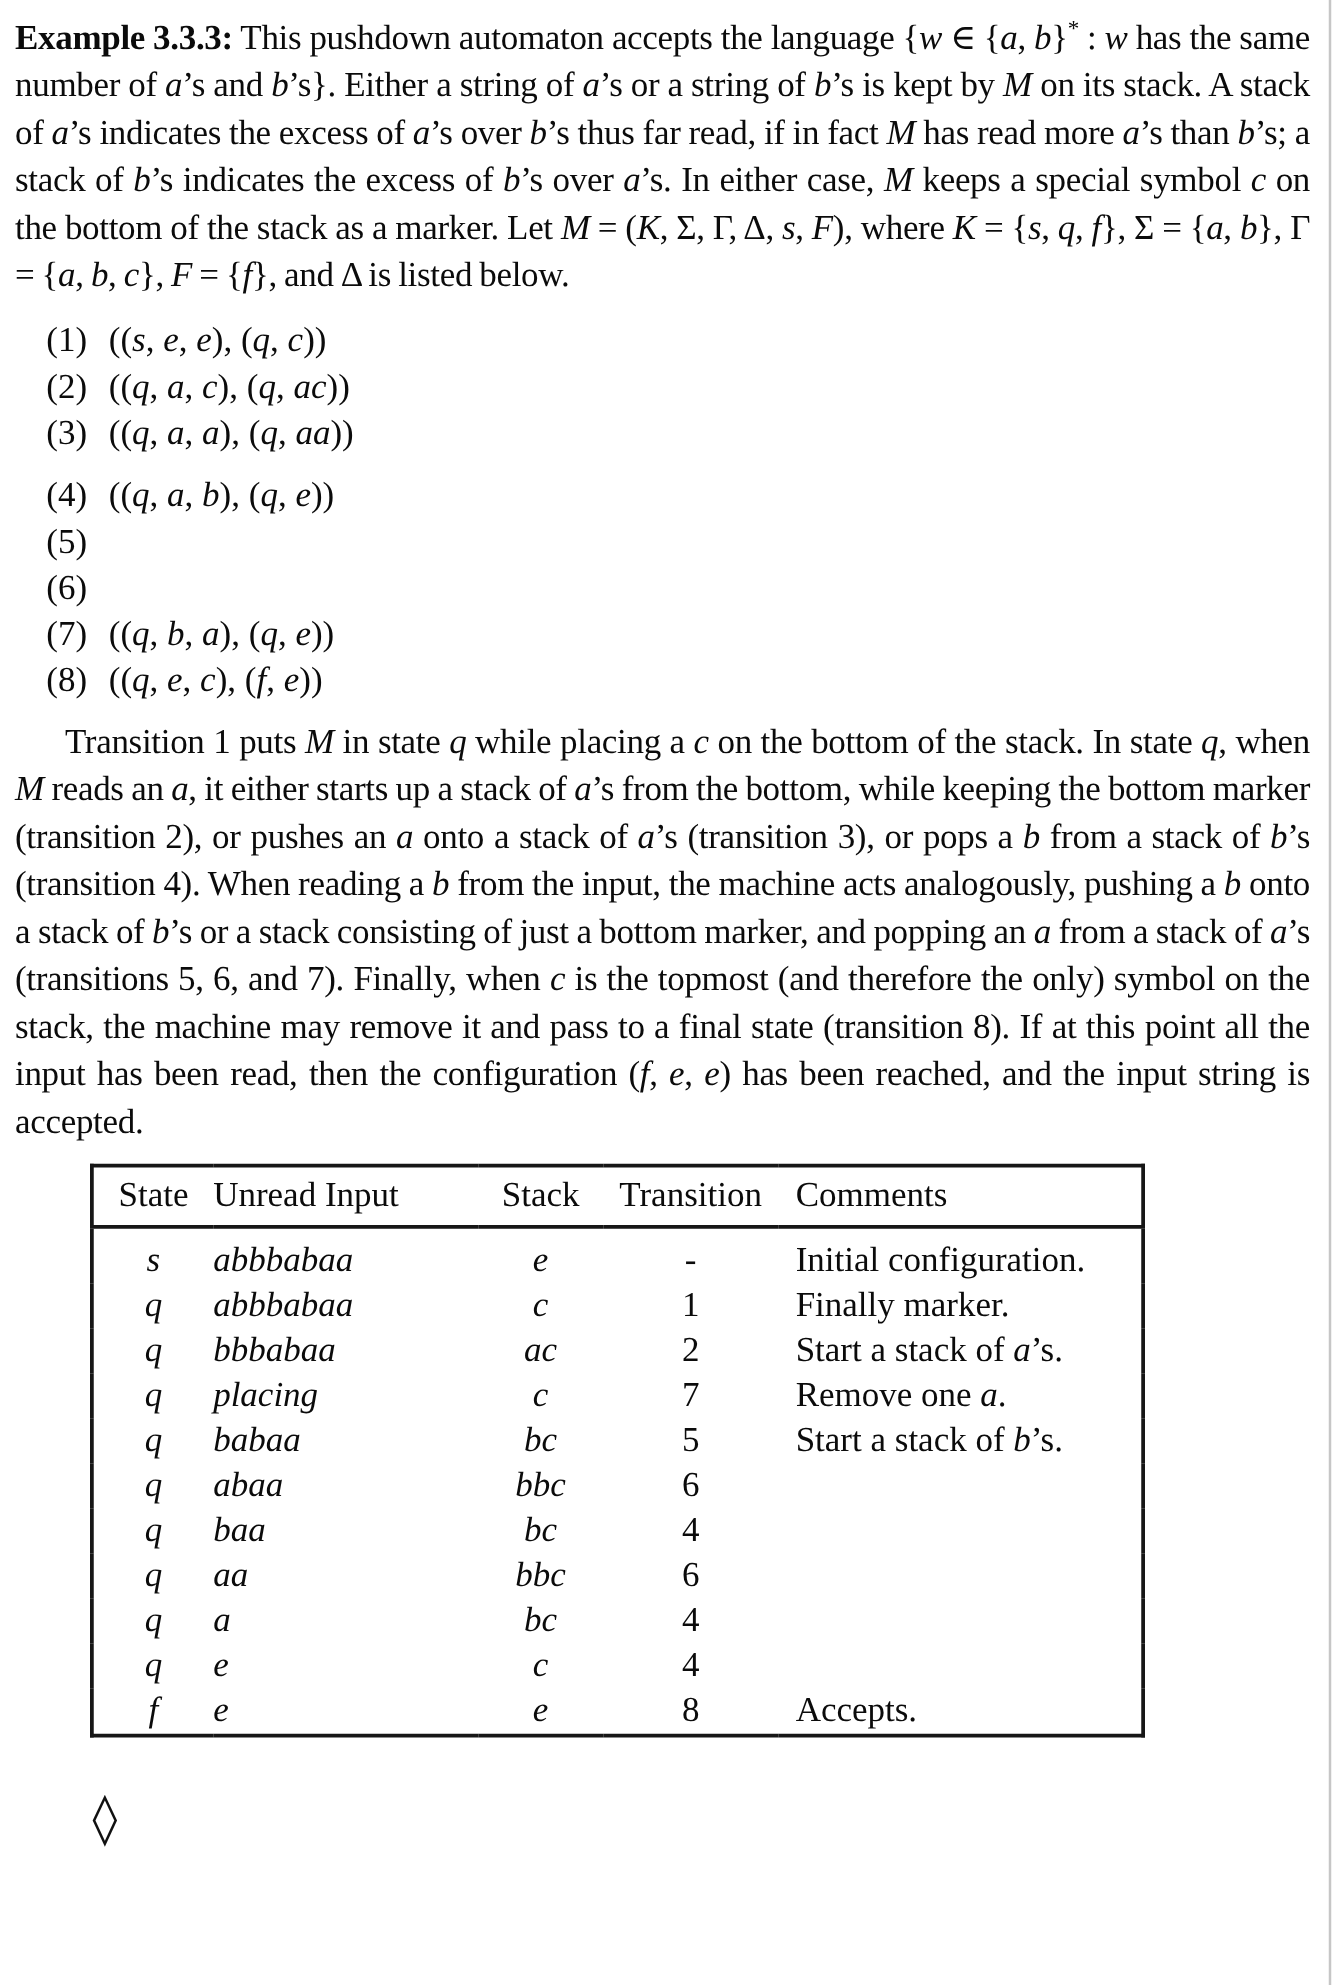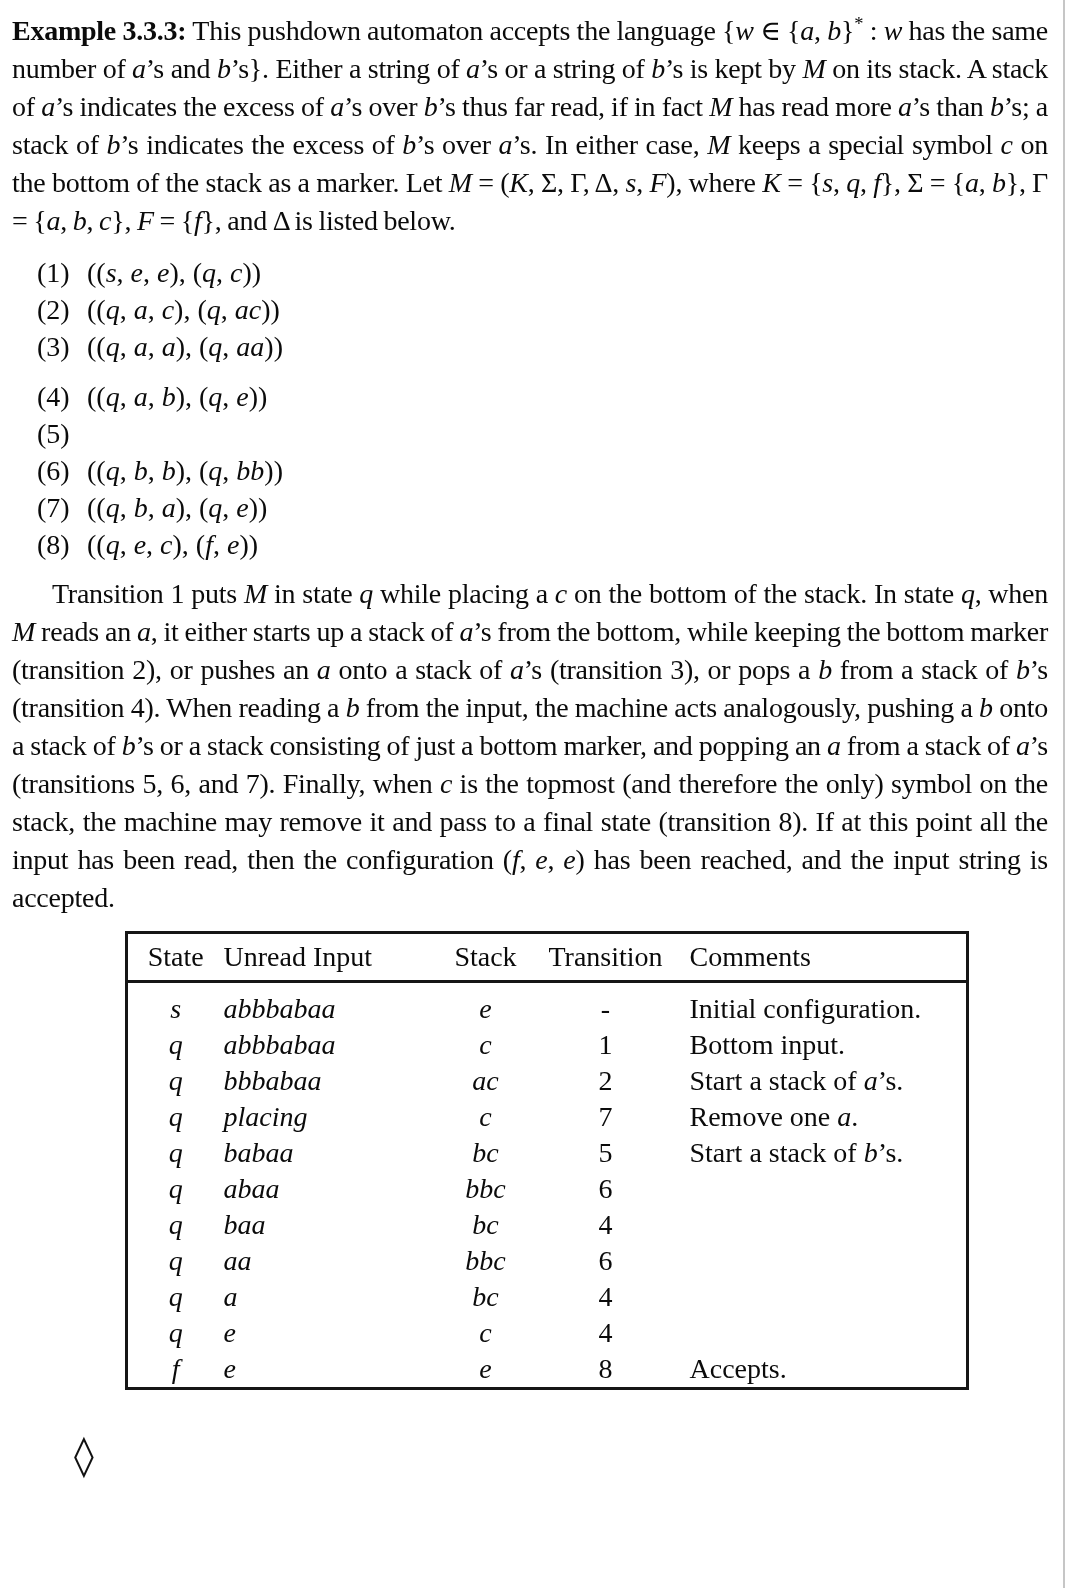--- a/index.html
+++ b/index.html
@@ -31,21 +31,21 @@
 
   .trans-list { margin: 14px 0 0 25px; font-size: 28px; }
   .trans-group { }
   .trans-gap { height: 13px; }
   .trans-row { display: flex; line-height: 37px; }
   .t-label { width: 50px; flex: 0 0 50px; }
   .t-formula { }
 
   table.op-table {
     border-collapse: collapse;
-    margin: 14px 0 0 113px;  
+    margin: 14px 0 0 60px;  
     width: 844px;
     border: 3px solid #161616;
     font-size: 28px;
     table-layout: fixed;
   }
   table.op-table th {
     font-weight: normal;
     height: 46px;
     border-bottom: 3px solid #161616;
     padding: 0;
@@ -102,21 +102,20 @@
     <div class="trans-group">
         <div class="trans-row">
           <span class="t-label">(4)</span>
           <span class="t-formula">((<i>q</i>, <i>a</i>, <i>b</i>), (<i>q</i>, <i>e</i>))</span>
         </div>
         <div class="trans-row">
           <span class="t-label">(5)</span>
         </div>
         <div class="trans-row">
           <span class="t-label">(6)</span>
-          <span class="t-formula">((<i>q</i>, <i>b</i>, <i>b</i>), (<i>q</i>, <i>bb</i>))</span>
         </div>
         <div class="trans-row">
           <span class="t-label">(7)</span>
           <span class="t-formula">((<i>q</i>, <i>b</i>, <i>a</i>), (<i>q</i>, <i>e</i>))</span>
         </div>
         <div class="trans-row">
           <span class="t-label">(8)</span>
           <span class="t-formula">((<i>q</i>, <i>e</i>, <i>c</i>), (<i>f</i>, <i>e</i>))</span>
         </div>
       </div>
@@ -148,21 +147,21 @@
           <td class="unread al-r">abbbabaa</td>
           <td class="stack al-c">e</td>
           <td class="transition al-c">-</td>
           <td class="comment al-l"><span>Initial configuration.</span></td>
         </tr>
         <tr>
           <td class="state al-c">q</td>
           <td class="unread al-r">abbbabaa</td>
           <td class="stack al-c">c</td>
           <td class="transition al-c">1</td>
-          <td class="comment al-l"><span>Bottom input.</span></td>
+          <td class="comment al-l"><span>Finally marker.</span></td>
         </tr>
         <tr>
           <td class="state al-c">q</td>
           <td class="unread al-r">bbbabaa</td>
           <td class="stack al-c">ac</td>
           <td class="transition al-c">2</td>
           <td class="comment al-l"><span>Start a stack of </span><span><i>a</i></span><span>’s.</span></td>
         </tr>
         <tr>
           <td class="state al-c">q</td>

